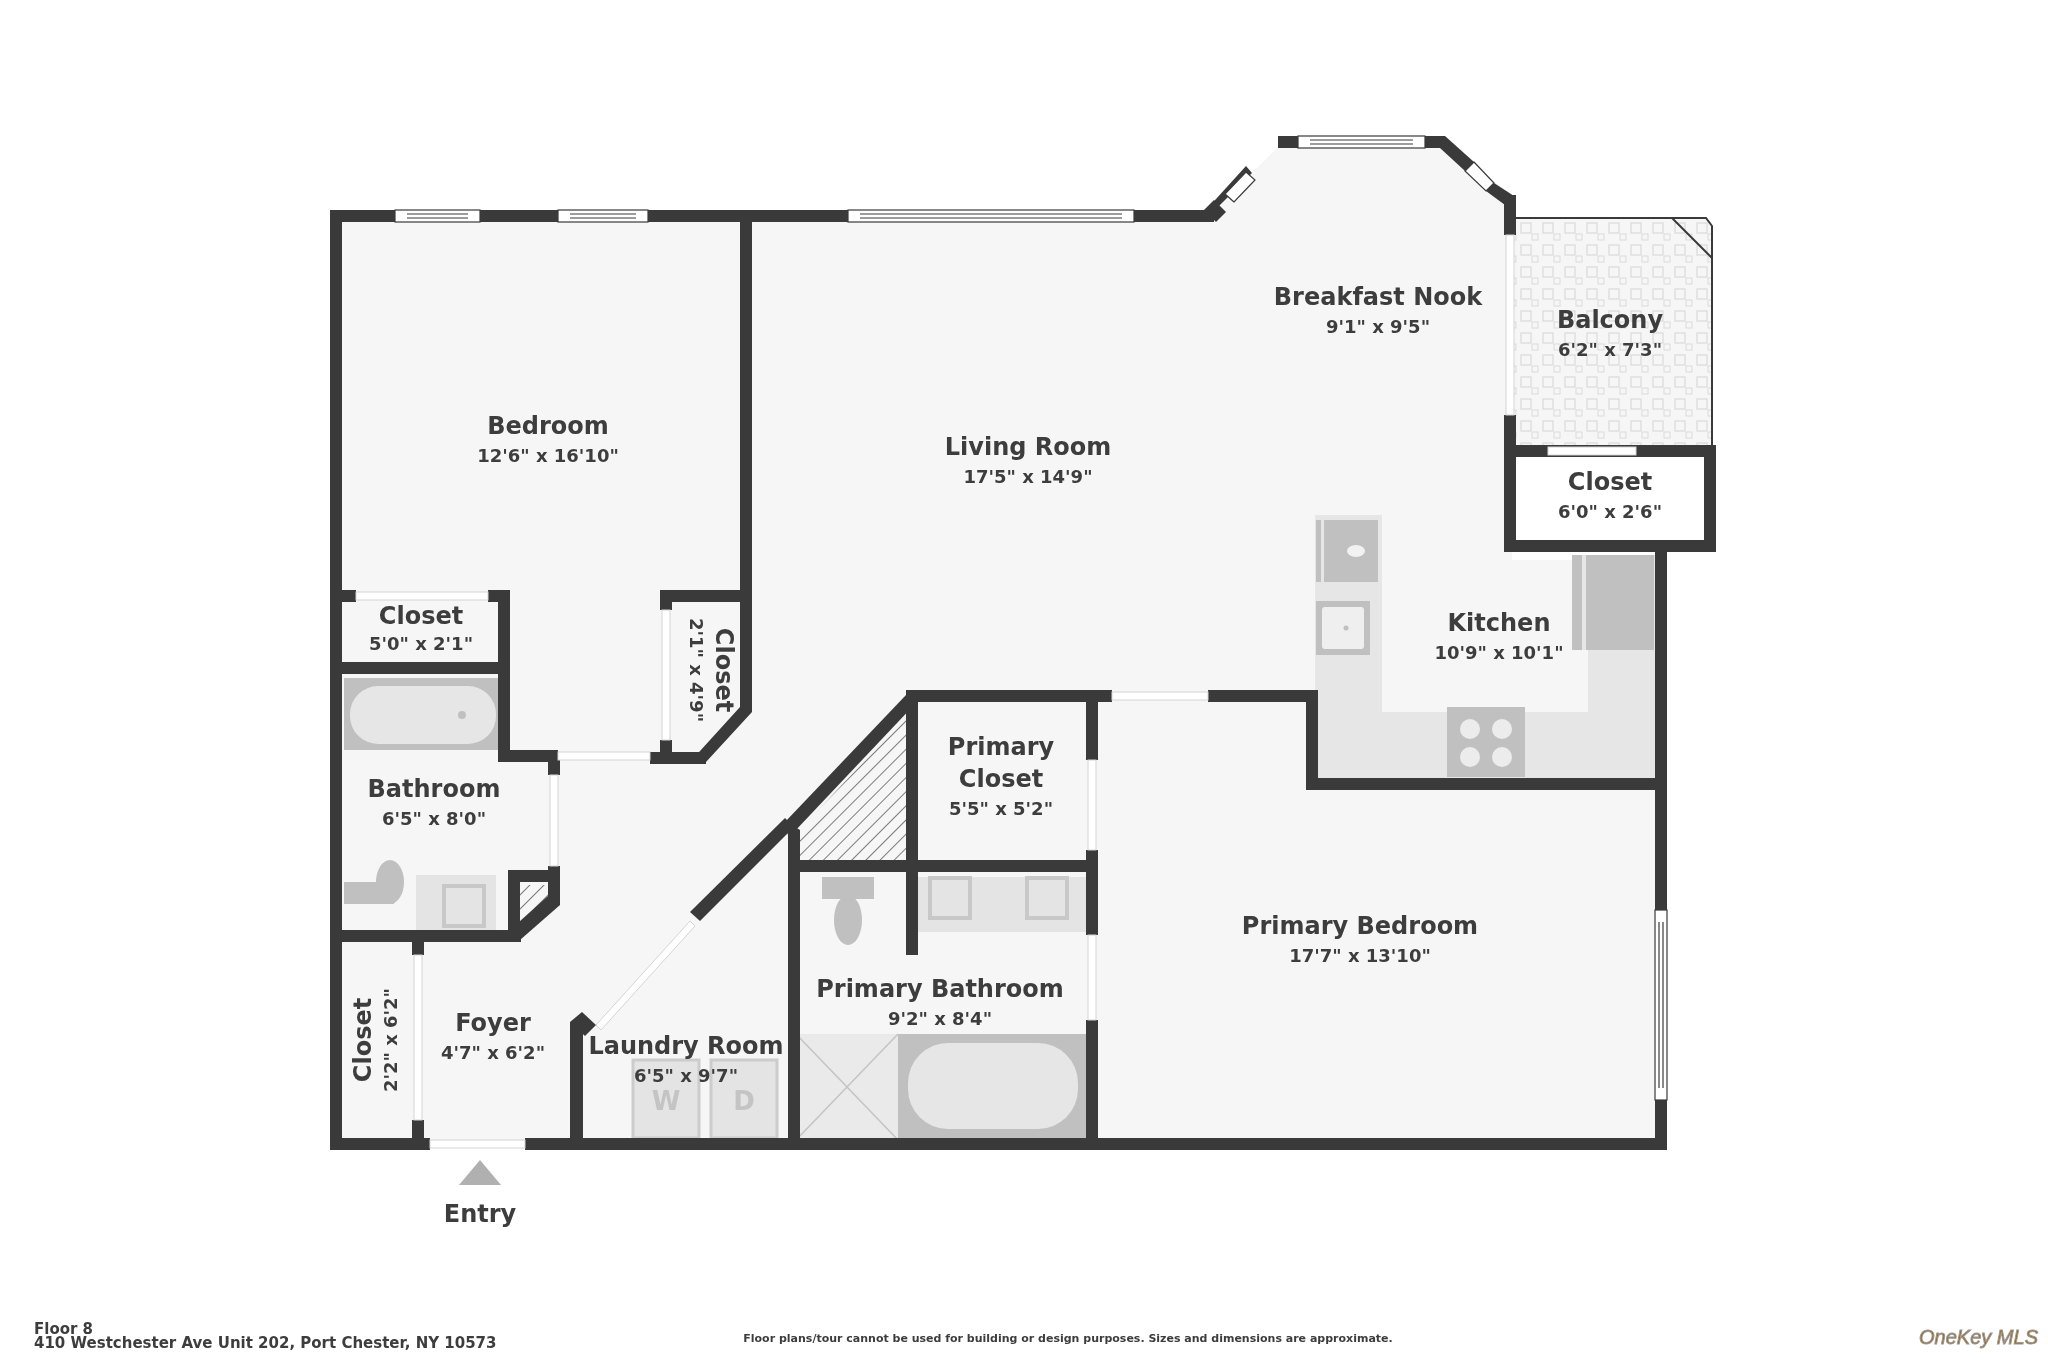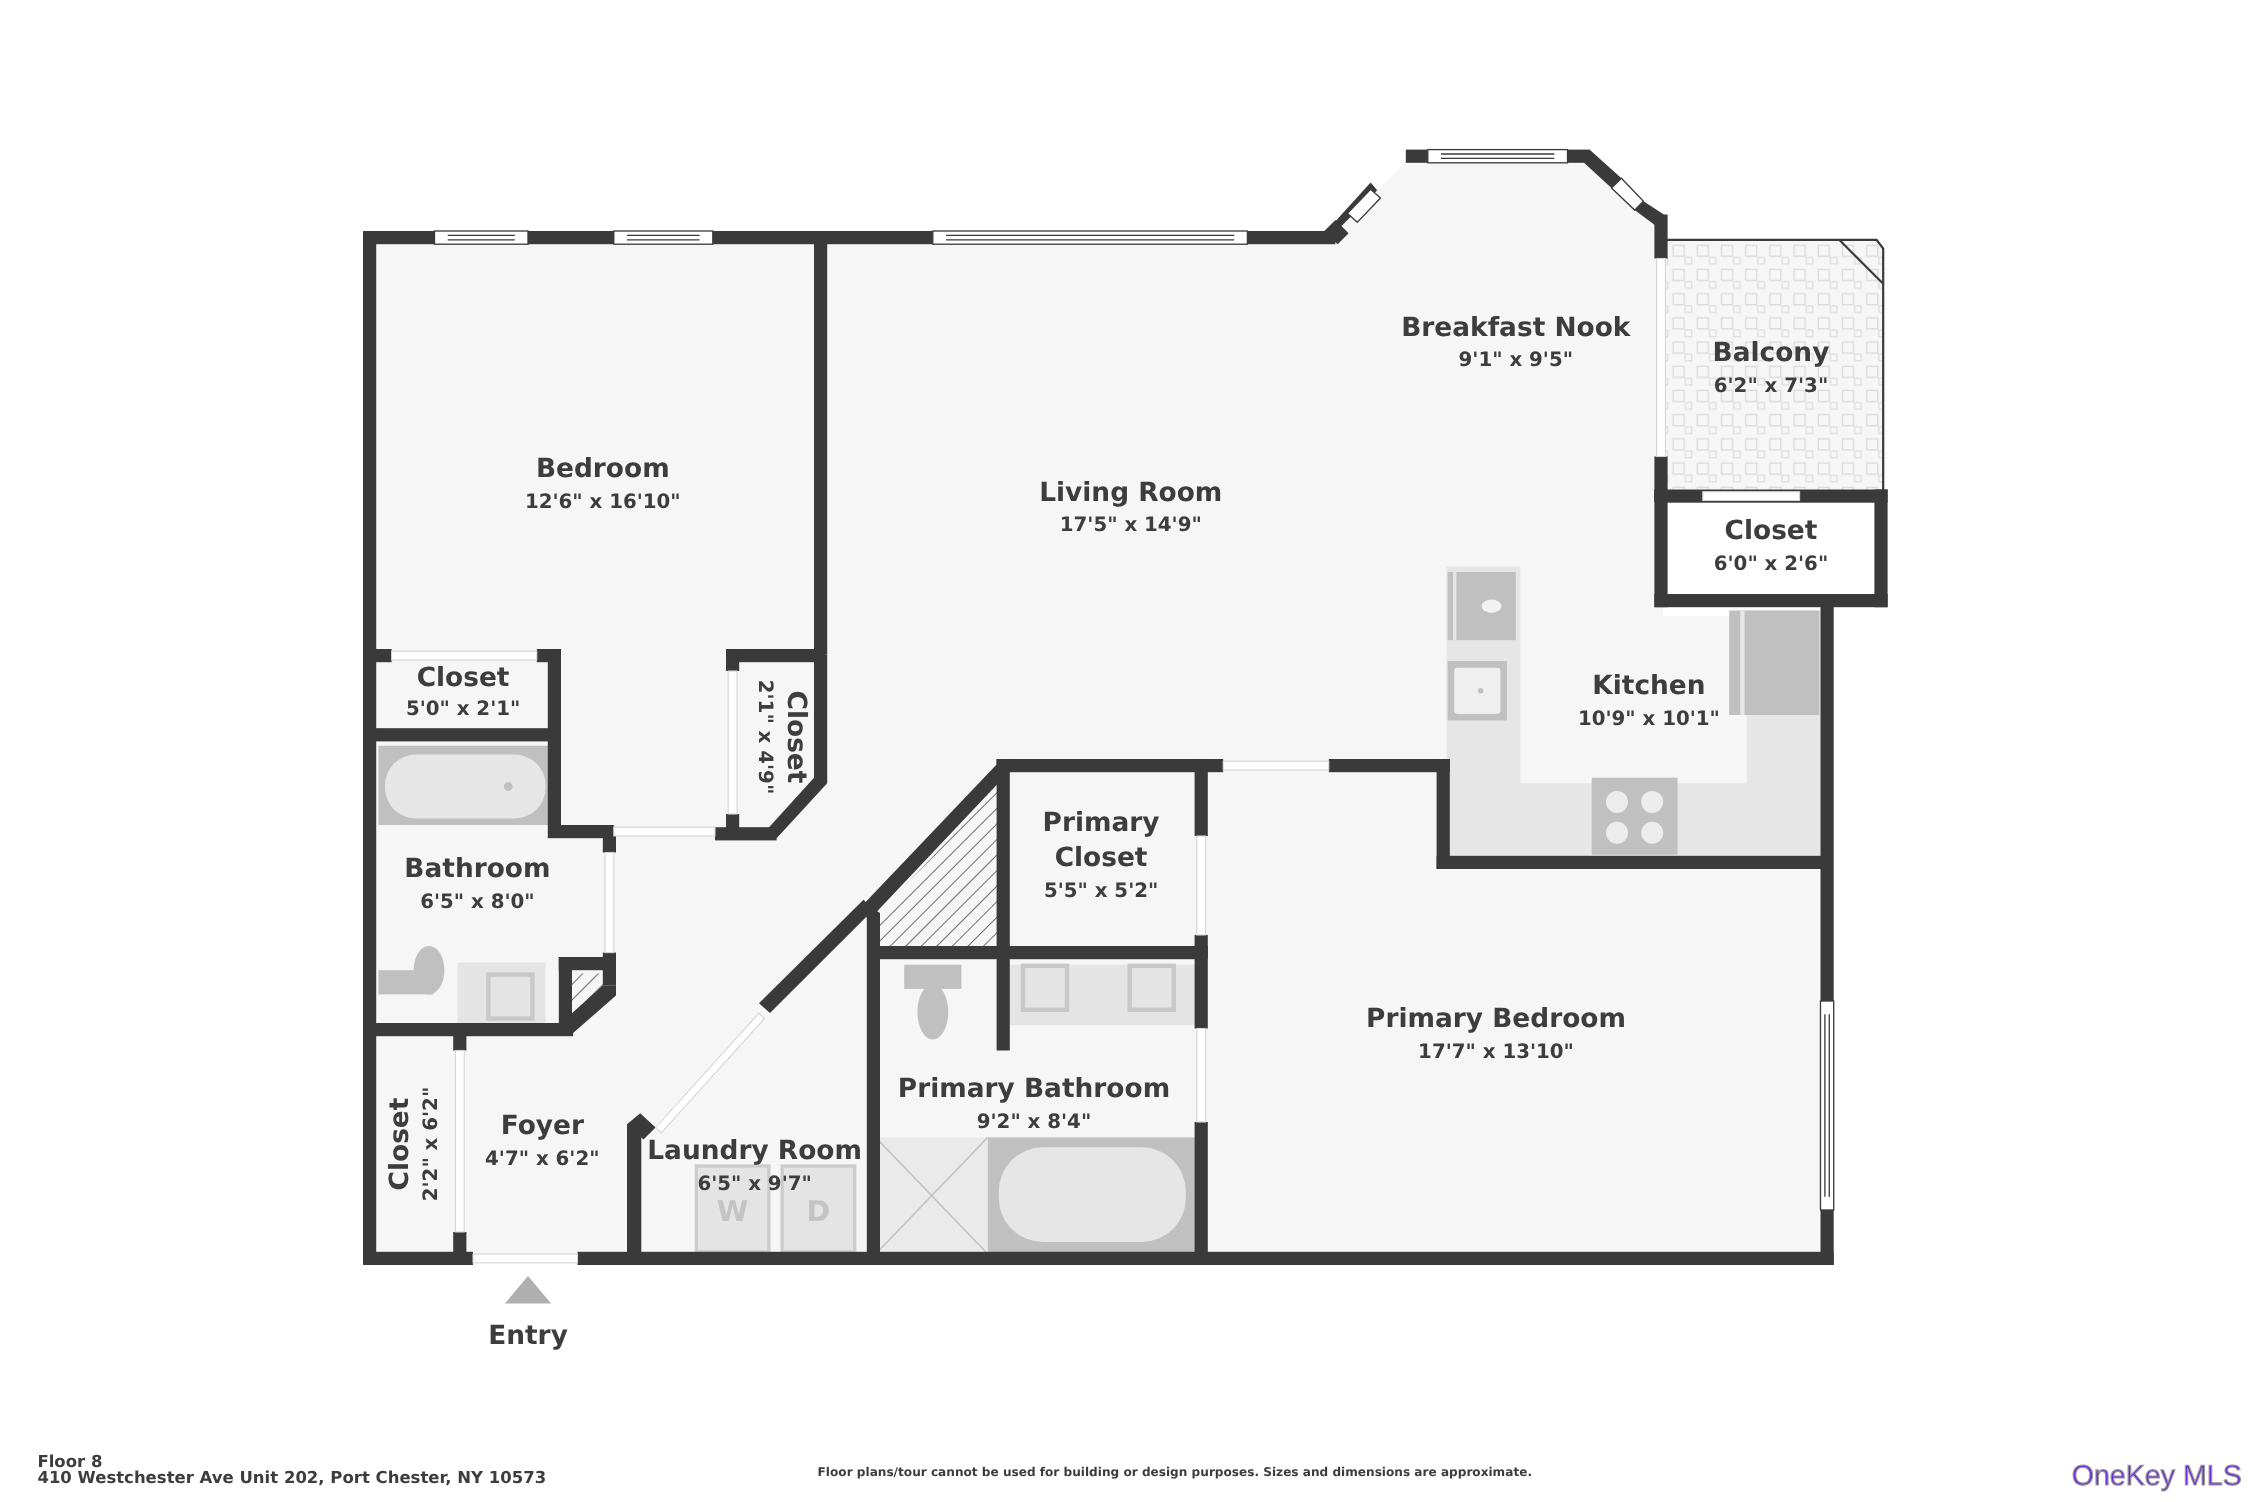--- a/index.html
+++ b/index.html
@@ -4,21 +4,21 @@
 <style>
   html,body{margin:0;padding:0;background:#ffffff;}
   body{width:2048px;height:1365px;position:relative;overflow:hidden;font-family:"DejaVu Sans","Liberation Sans",sans-serif;}
   svg{position:absolute;left:0;top:0;}
   .room-name{font-family:"DejaVu Sans",sans-serif;font-weight:bold;font-size:24px;fill:#3d3d3d;}
   .room-dim{font-family:"DejaVu Sans",sans-serif;font-weight:bold;font-size:18px;fill:#3d3d3d;}
   .entry-label{font-family:"DejaVu Sans",sans-serif;font-weight:bold;font-size:24px;fill:#3d3d3d;}
   .footer-address{position:absolute;left:34px;top:1286px;font-family:"DejaVu Sans",sans-serif;font-weight:bold;font-size:15px;color:#3d3d3d;margin-top:48px;}
   .footer-floor{position:absolute;left:34px;top:1320px;font-family:"DejaVu Sans",sans-serif;font-weight:bold;font-size:15px;color:#3d3d3d;}
   .footer-disclaimer{position:absolute;left:0;width:2048px;text-align:center;top:1332px;font-family:"DejaVu Sans",sans-serif;font-weight:bold;font-size:11px;color:#3d3d3d;padding-left:44px;}
-  .watermark{position:absolute;right:10px;top:1326px;font-family:"Liberation Sans",sans-serif;font-size:26px;color:#6d28d9;-webkit-text-stroke:1px #9a9a9a;letter-spacing:0px;}
+  .watermark{position:absolute;right:10px;top:1326px;font-family:"Liberation Sans",sans-serif;font-size:20px;color:#a16207;-webkit-text-stroke:1px #9a9a9a;letter-spacing:0px;font-style:italic;}
 </style>
 </head>
 <body>
 
 <svg width="2048" height="1365" viewBox="0 0 2048 1365">
   <defs>
     <pattern id="tiles" x="0" y="0" width="22" height="22" patternUnits="userSpaceOnUse">
       <rect x="0" y="0" width="22" height="22" fill="#f6f6f6"></rect>
       <rect x="3" y="3" width="10" height="10" fill="none" stroke="#dadada" stroke-width="1.2"></rect>
       <rect x="14" y="14" width="6" height="6" fill="none" stroke="#dadada" stroke-width="1"></rect>

